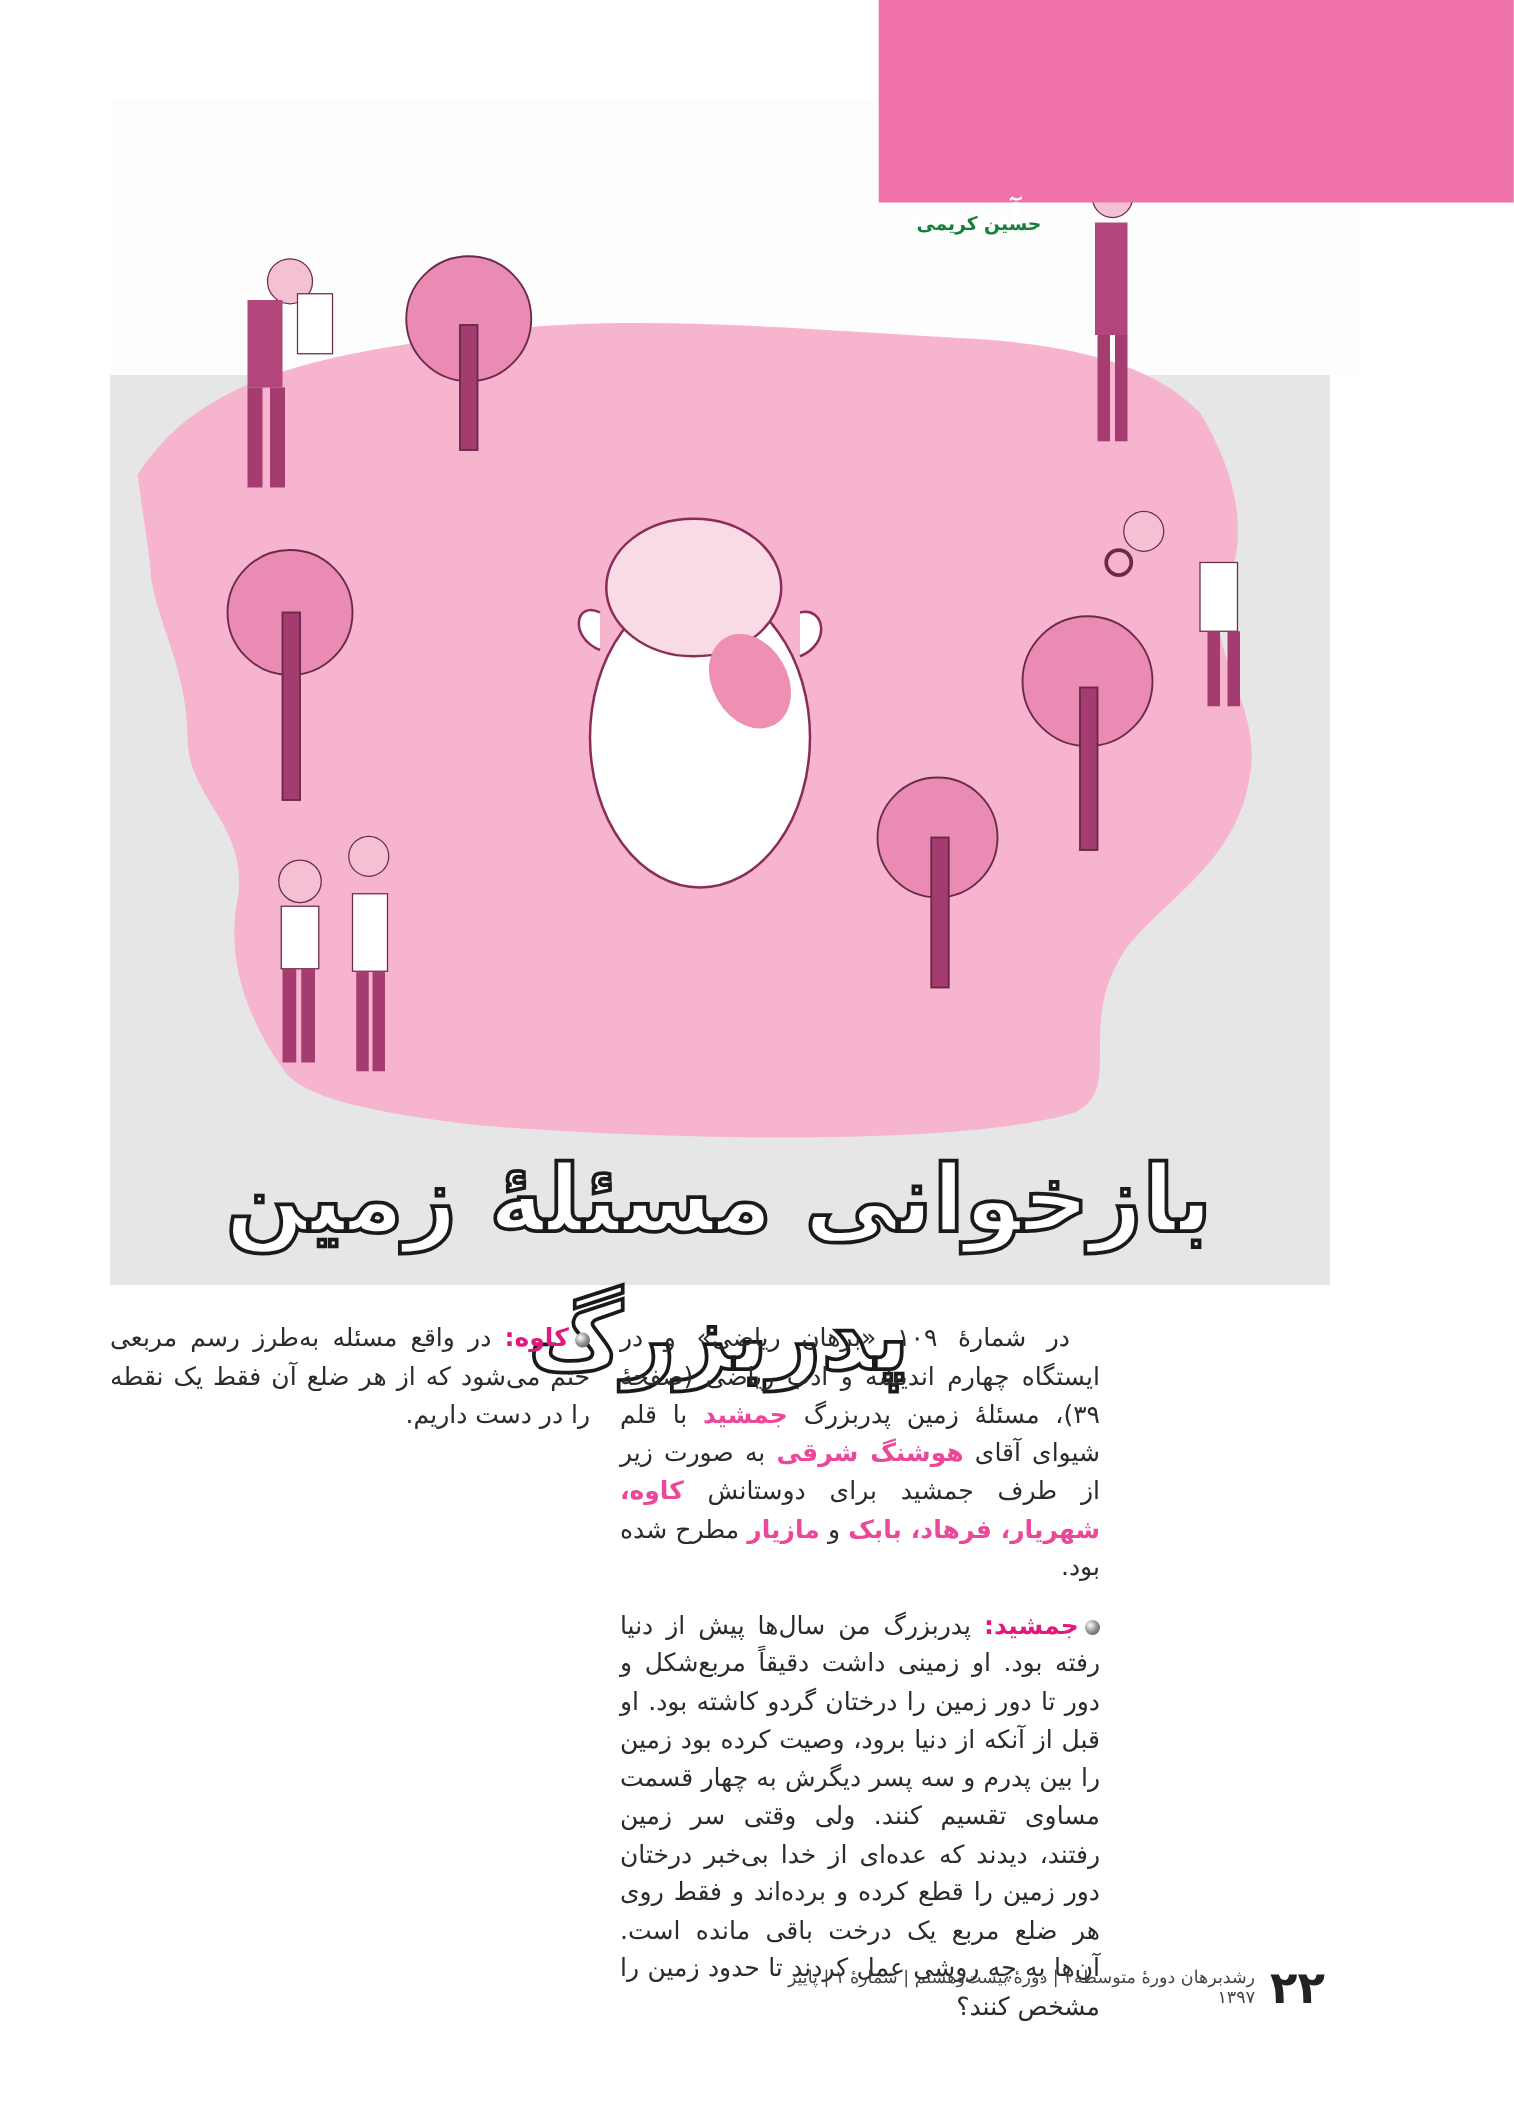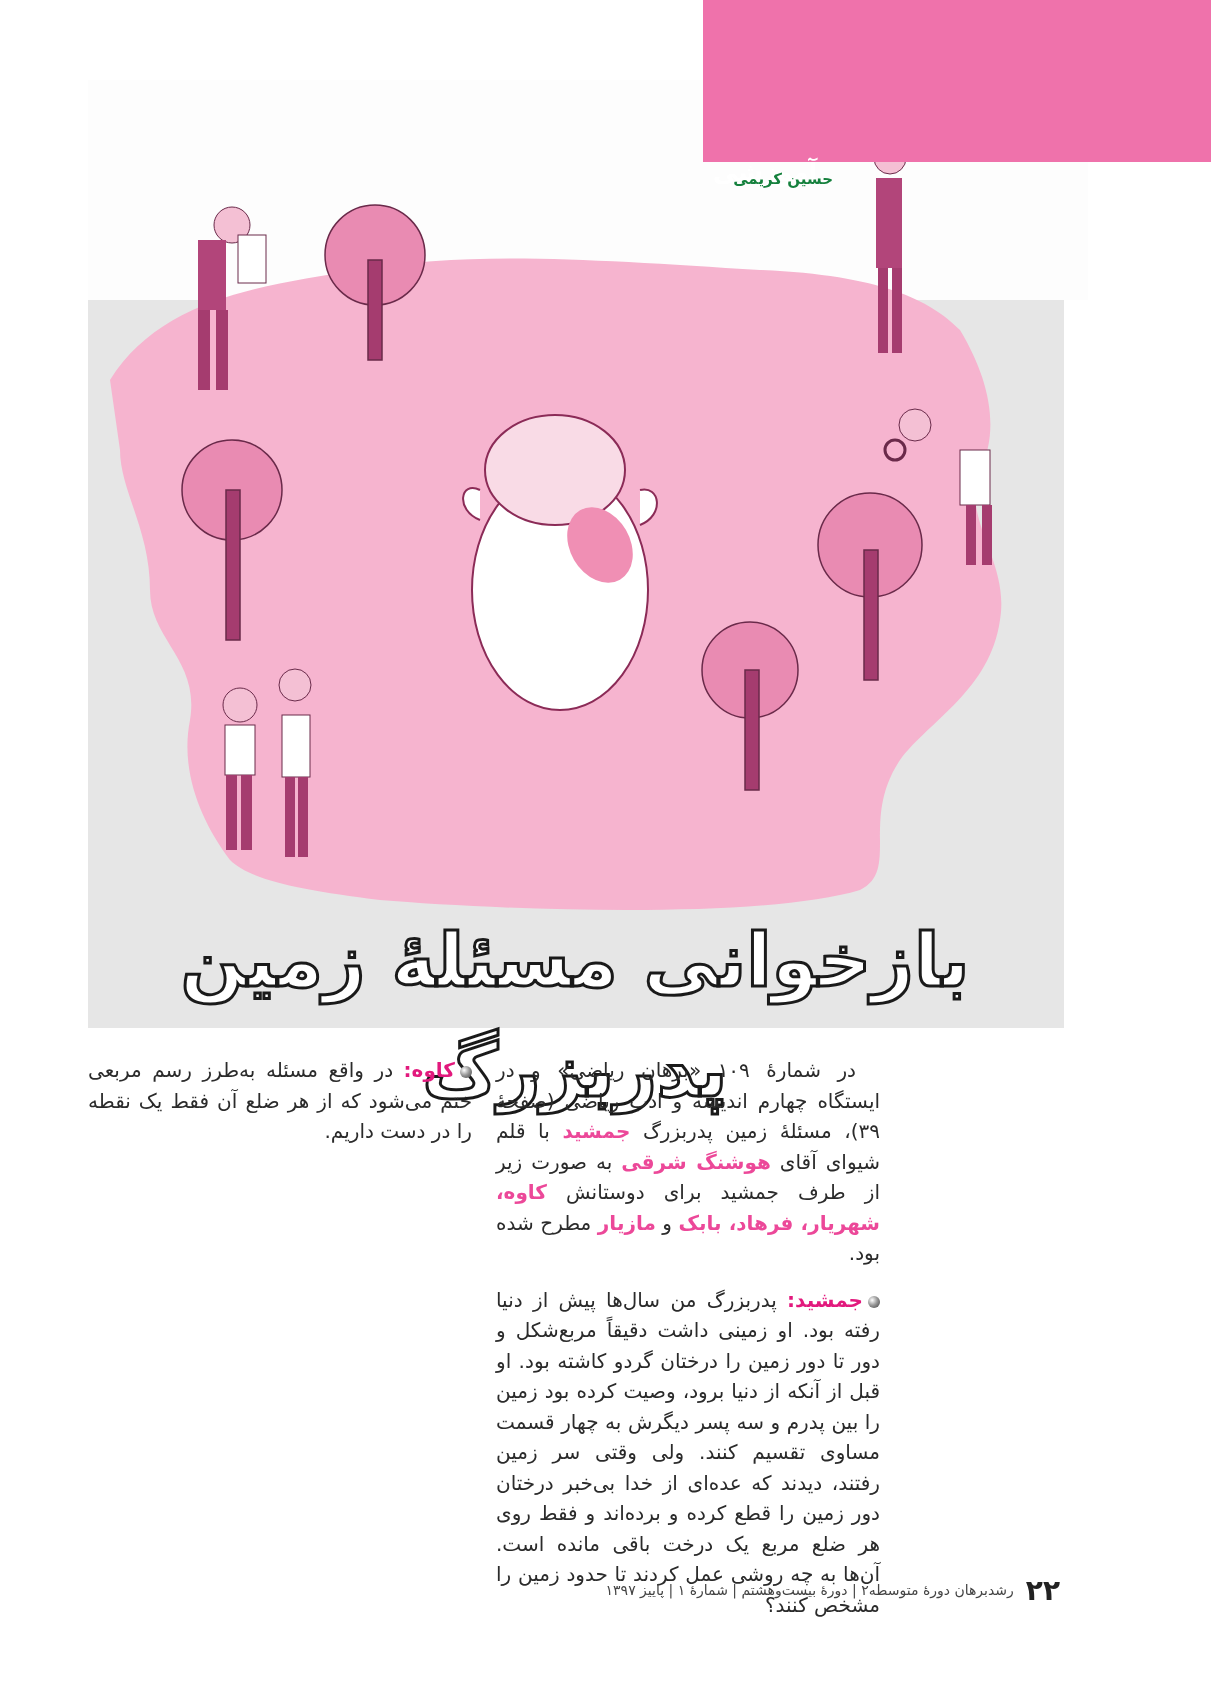--- a/index.html
+++ b/index.html
@@ -50,21 +50,21 @@
   .bullet {
     display: inline-block; width: 12px; height: 12px; border-radius: 50%;
     background: radial-gradient(circle at 35% 35%, #ffffff 0%, #9a9a9a 45%, #3c3c3c 100%);
     margin-left: 5px; vertical-align: -1px;
   }
   .indent { text-indent: 24px; }
   .footer {
     position: absolute; left: 600px; top: 1575px; width: 460px; height: 30px;
     direction: rtl; display: flex; align-items: center; gap: 12px;
   }
-  .page-num { font-weight: bold; font-size: 28px; color: #222; }
+  .page-num { font-weight: bold; font-size: 36px; color: #222; }
   .footer-text { font-size: 14px; color: #444; }
 </style>
 </head>
 <body>
 
 <div class="illus-top"></div>
 <div class="illus-bg"></div>
 
 <svg class="art" width="1211" height="1030" viewBox="0 0 1211 1030">
 

